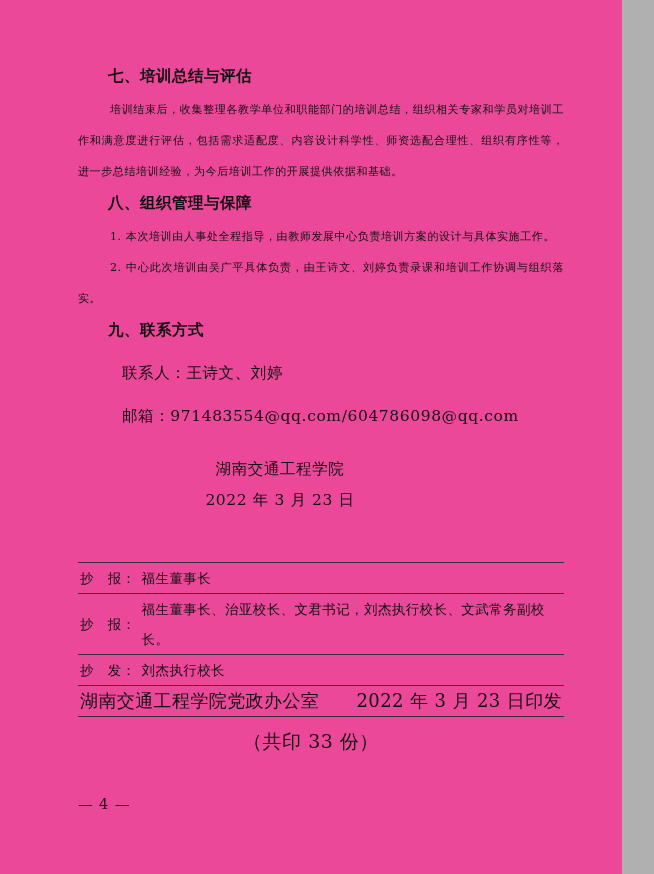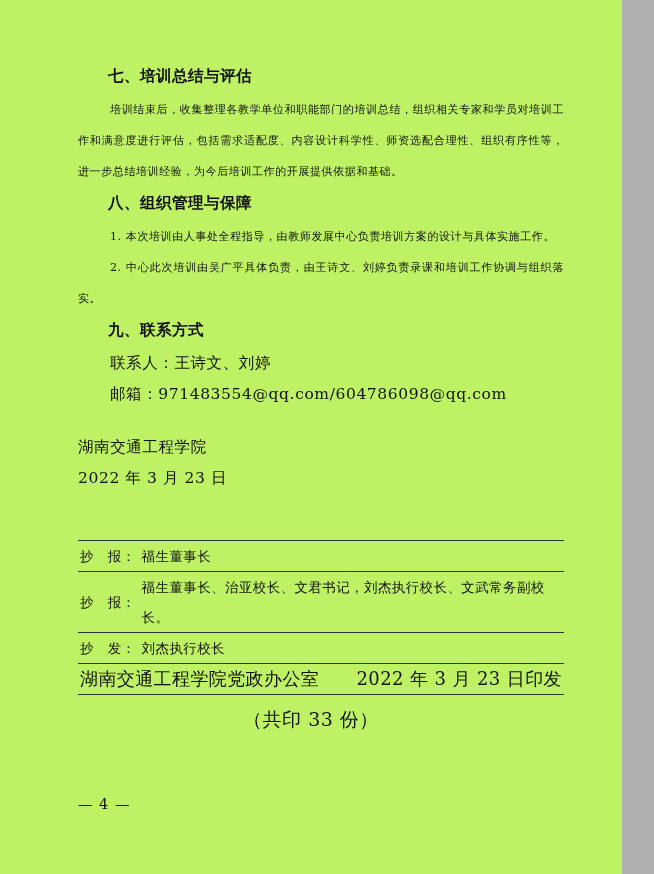--- a/index.html
+++ b/index.html
@@ -11,21 +11,21 @@
     width: 654px;
     height: 874px;
     overflow: hidden;
     font-family: "DejaVu Serif", "Liberation Serif", serif;
   }
   .page {
     position: relative;
     width: 622px;
     height: 874px;
     margin: 0;
-    background: #bef264;
+    background: #ec4899;
     box-sizing: border-box;
   }
   .page-inner {
     position: absolute;
     left: 0;
     top: 0;
     width: 622px;
     height: 874px;
     padding: 60px 58px 0 78px;
     box-sizing: border-box;
@@ -47,29 +47,29 @@
     margin: 0;
     padding: 0;
     line-height: 31px;
     text-indent: 32px;
     text-align: justify;
     letter-spacing: 0.6px;
   }
   p.contact {
     font-size: 15.5px;
     color: #111;
-    margin: 0;
+    margin: 12px;
     padding: 0;
     line-height: 31px;
     text-indent: 32px;
     letter-spacing: 0.6px;
   }
   .signature {
     margin-top: 22px;
-    text-align: left;
+    text-align: center;
     padding-right: 82px;
     font-size: 15.5px;
     line-height: 31px;
     color: #111;
     letter-spacing: 0.6px;
   }
   .cc-block {
     margin-top: 46px;
     width: 100%;
   }

